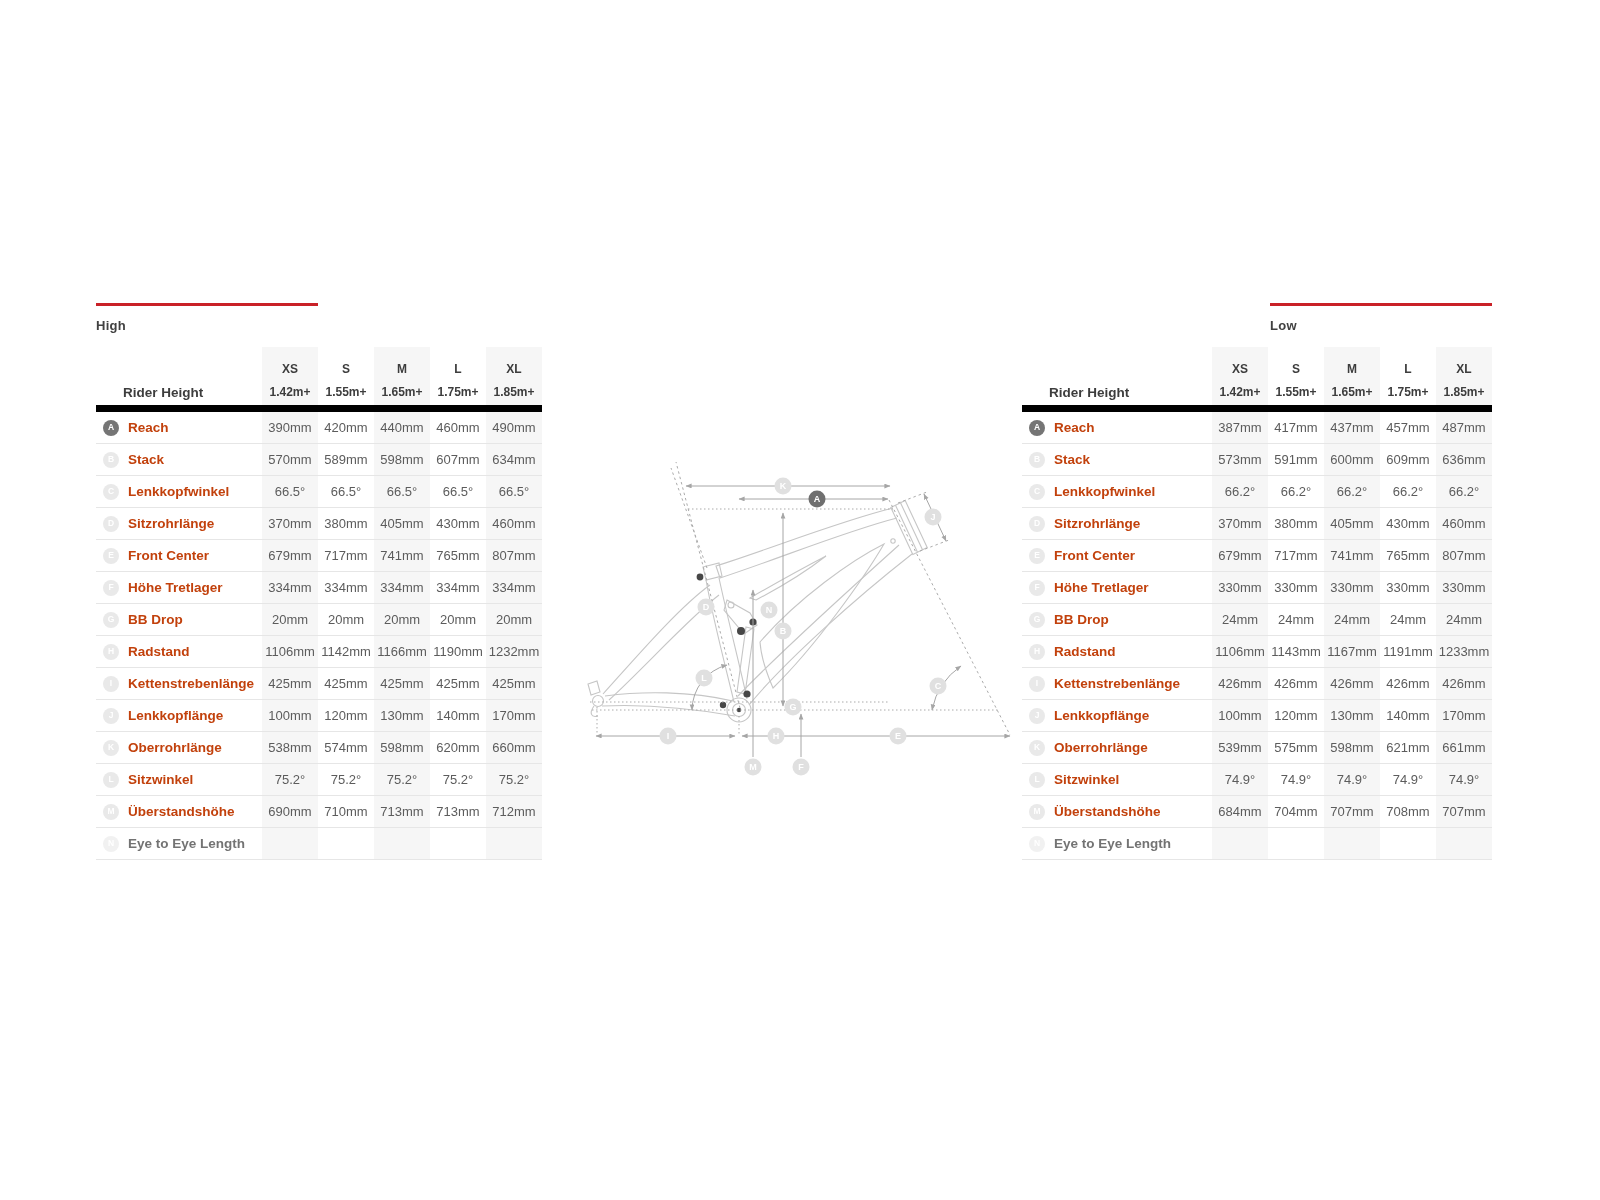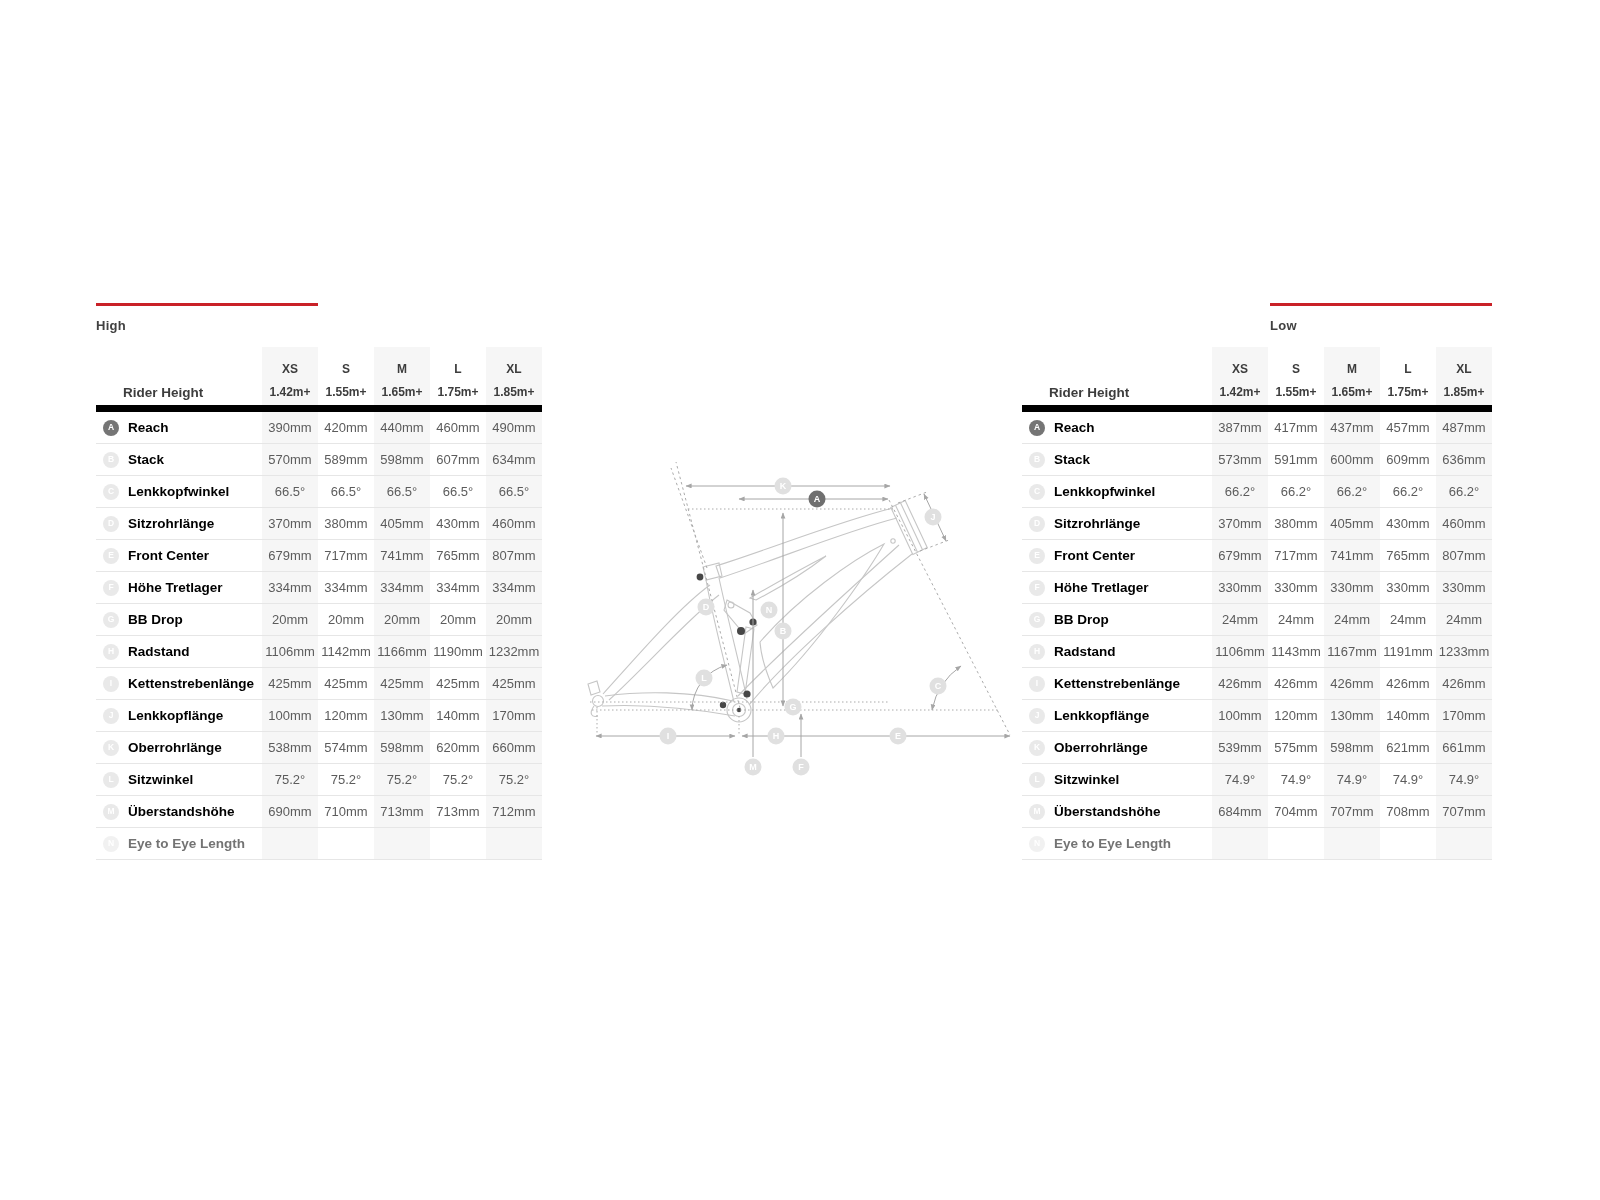--- a/index.html
+++ b/index.html
@@ -20,21 +20,21 @@
   }
   table.geo-table{border-collapse:collapse;table-layout:fixed;width:100%;margin-top:14px;}
   .geo-table th,.geo-table td{padding:0;font-weight:normal;}
   .geo-table thead th{color:#3d3d3d;font-weight:700;font-size:12px;text-align:center;vertical-align:middle;}
   .geo-table thead tr.sizes th{height:29px;vertical-align:bottom;padding-bottom:3px;}
   .geo-table thead tr.hts th{height:26px;border-bottom:7px solid #000000;}
   .geo-table thead th.corner{text-align:left;padding-left:27px;font-size:13.5px;}
   .geo-table tbody tr{border-bottom:1px solid #e6e6e6;}
   .geo-table tbody th{height:31px;text-align:left;}
   .rowlab{display:flex;align-items:center;gap:9px;padding-left:7px;}
-  .rowlab .lab{font-size:13.5px;font-weight:700;color:#000000;white-space:nowrap;}
+  .rowlab .lab{font-size:13.5px;font-weight:700;color:#c2410c;white-space:nowrap;}
   .badge{
     flex:0 0 auto;width:16px;height:16px;border-radius:50%;
     background:#e9e9e9;color:#ffffff;font-size:8.5px;font-weight:700;
     display:inline-flex;align-items:center;justify-content:center;line-height:1;
   }
   .badge.dark{background:#757575;}
   tr.disabled .lab{color:#737373;}
   tr.disabled .badge{background:#f1f1f1;}
   .geo-table td{font-size:13px;color:#5c5c5c;text-align:center;}
   .shade{background:#f6f6f6;}

